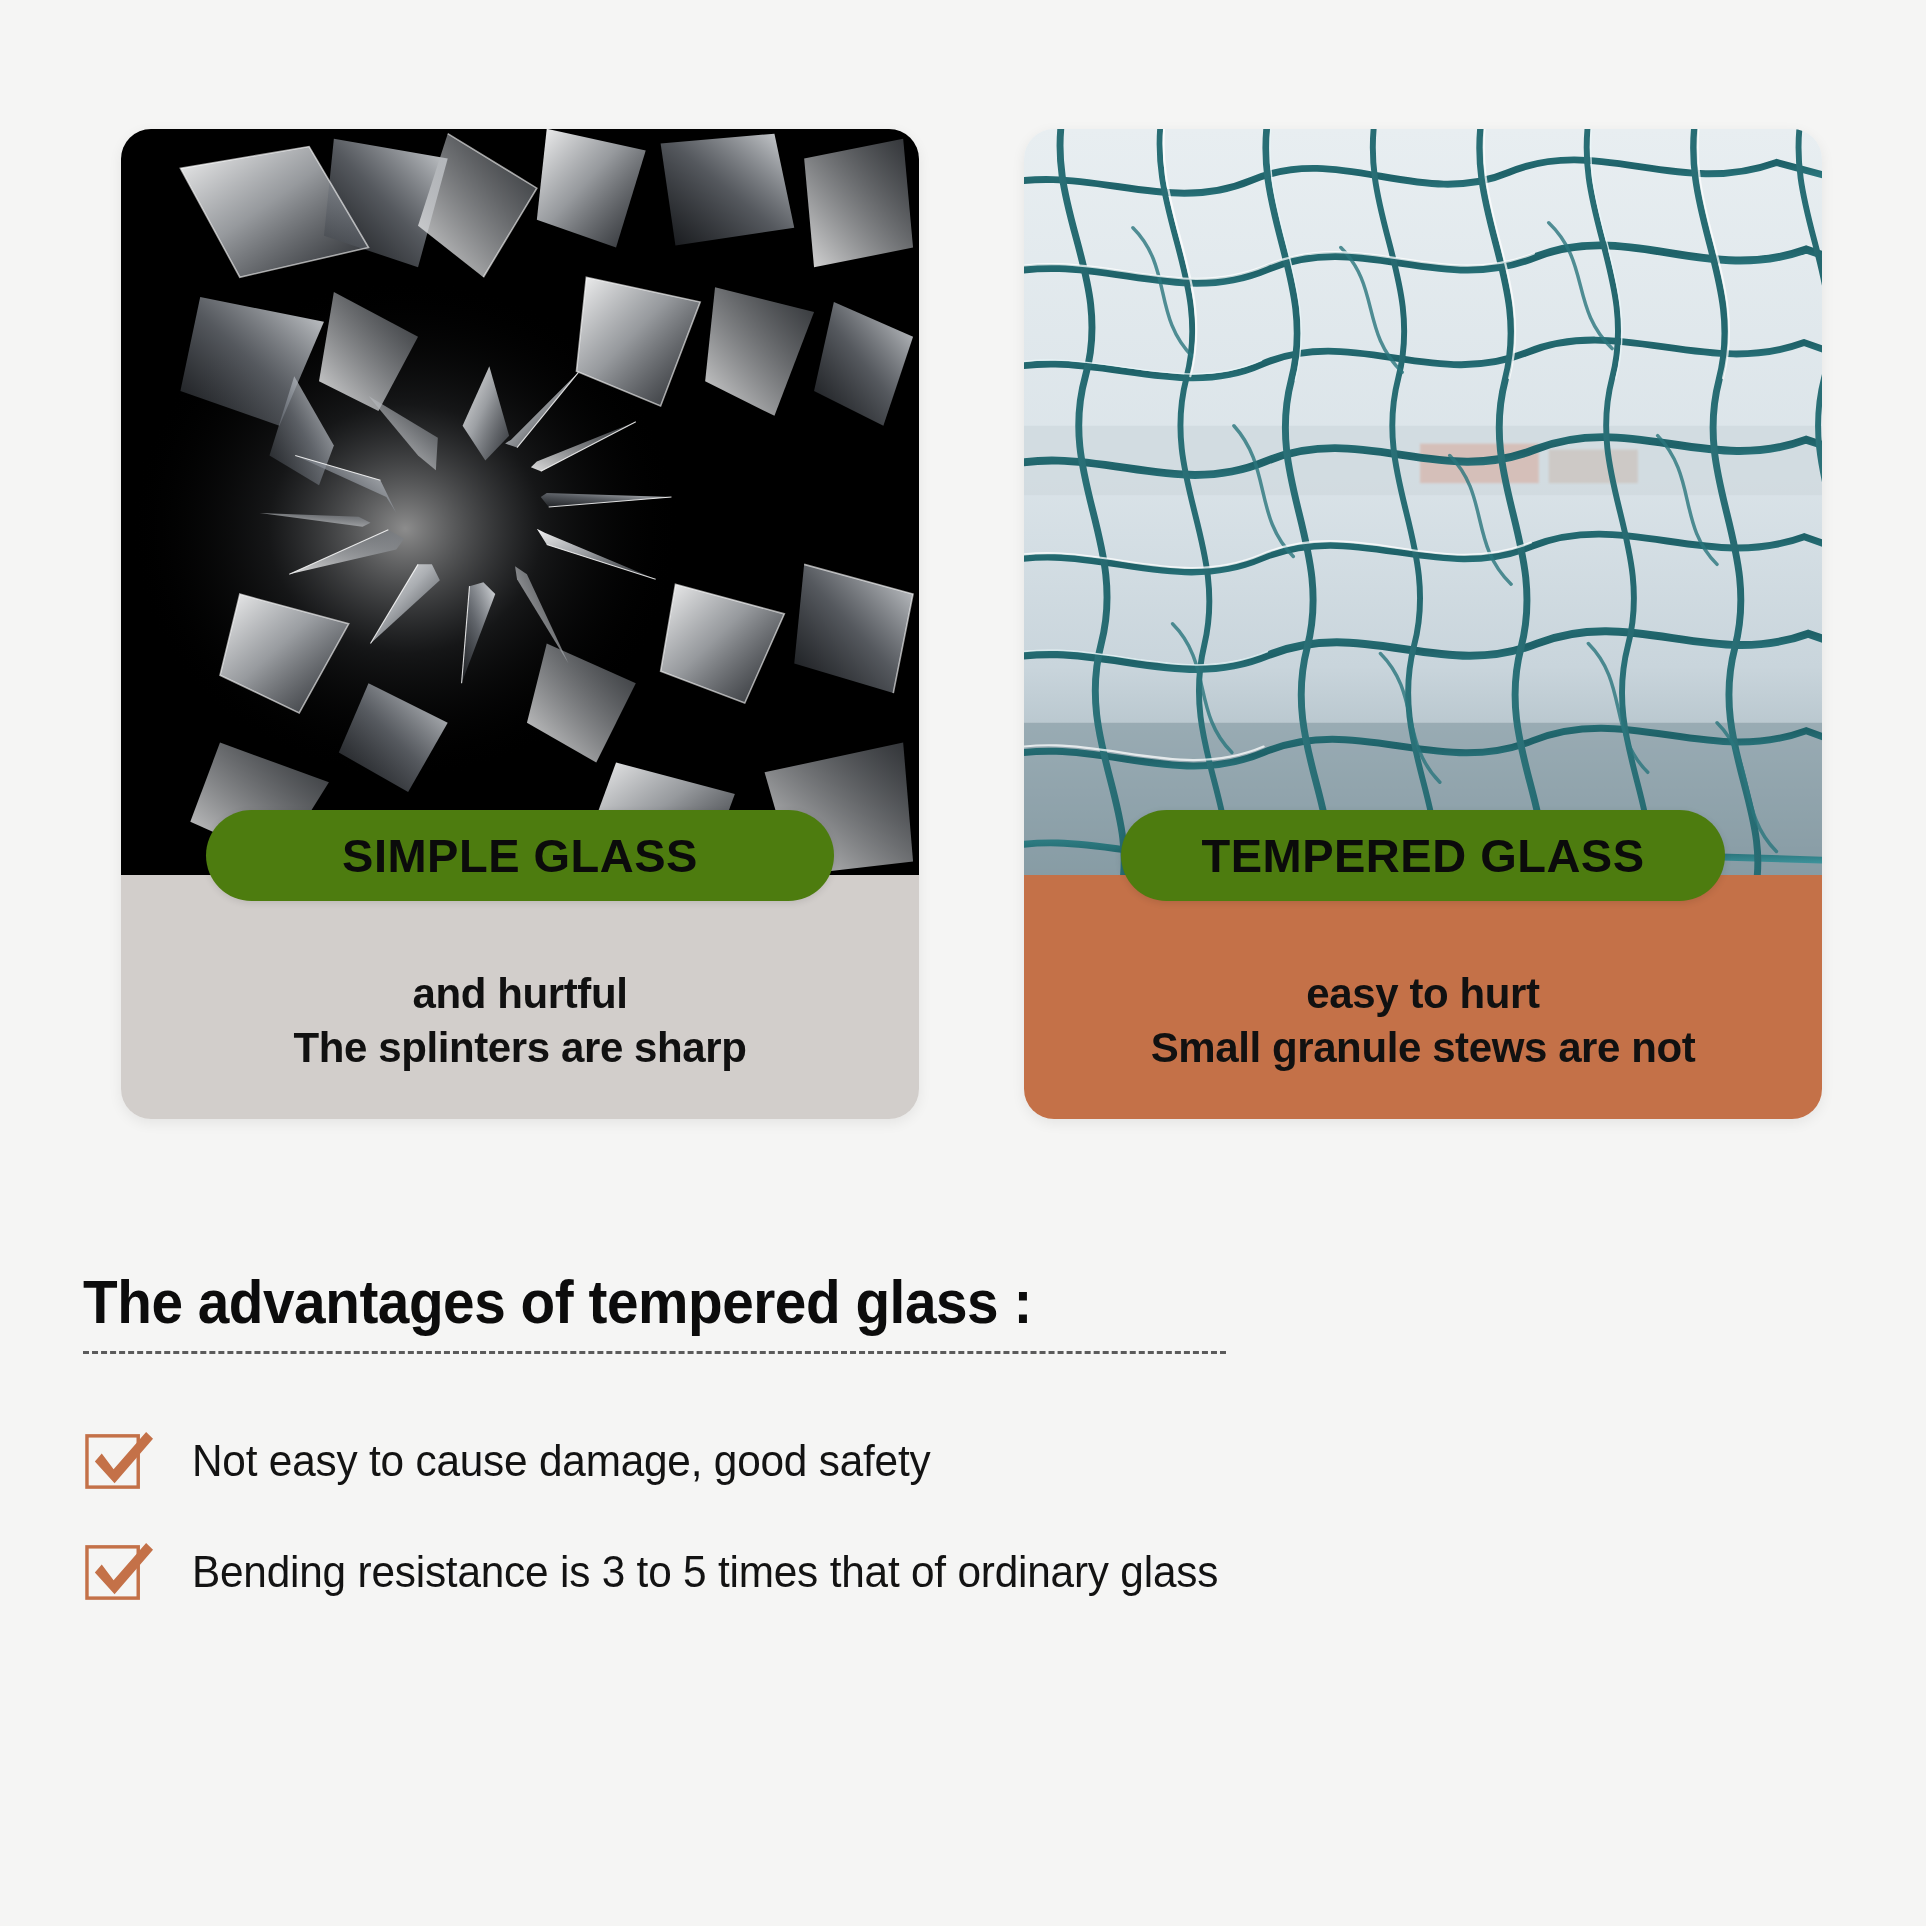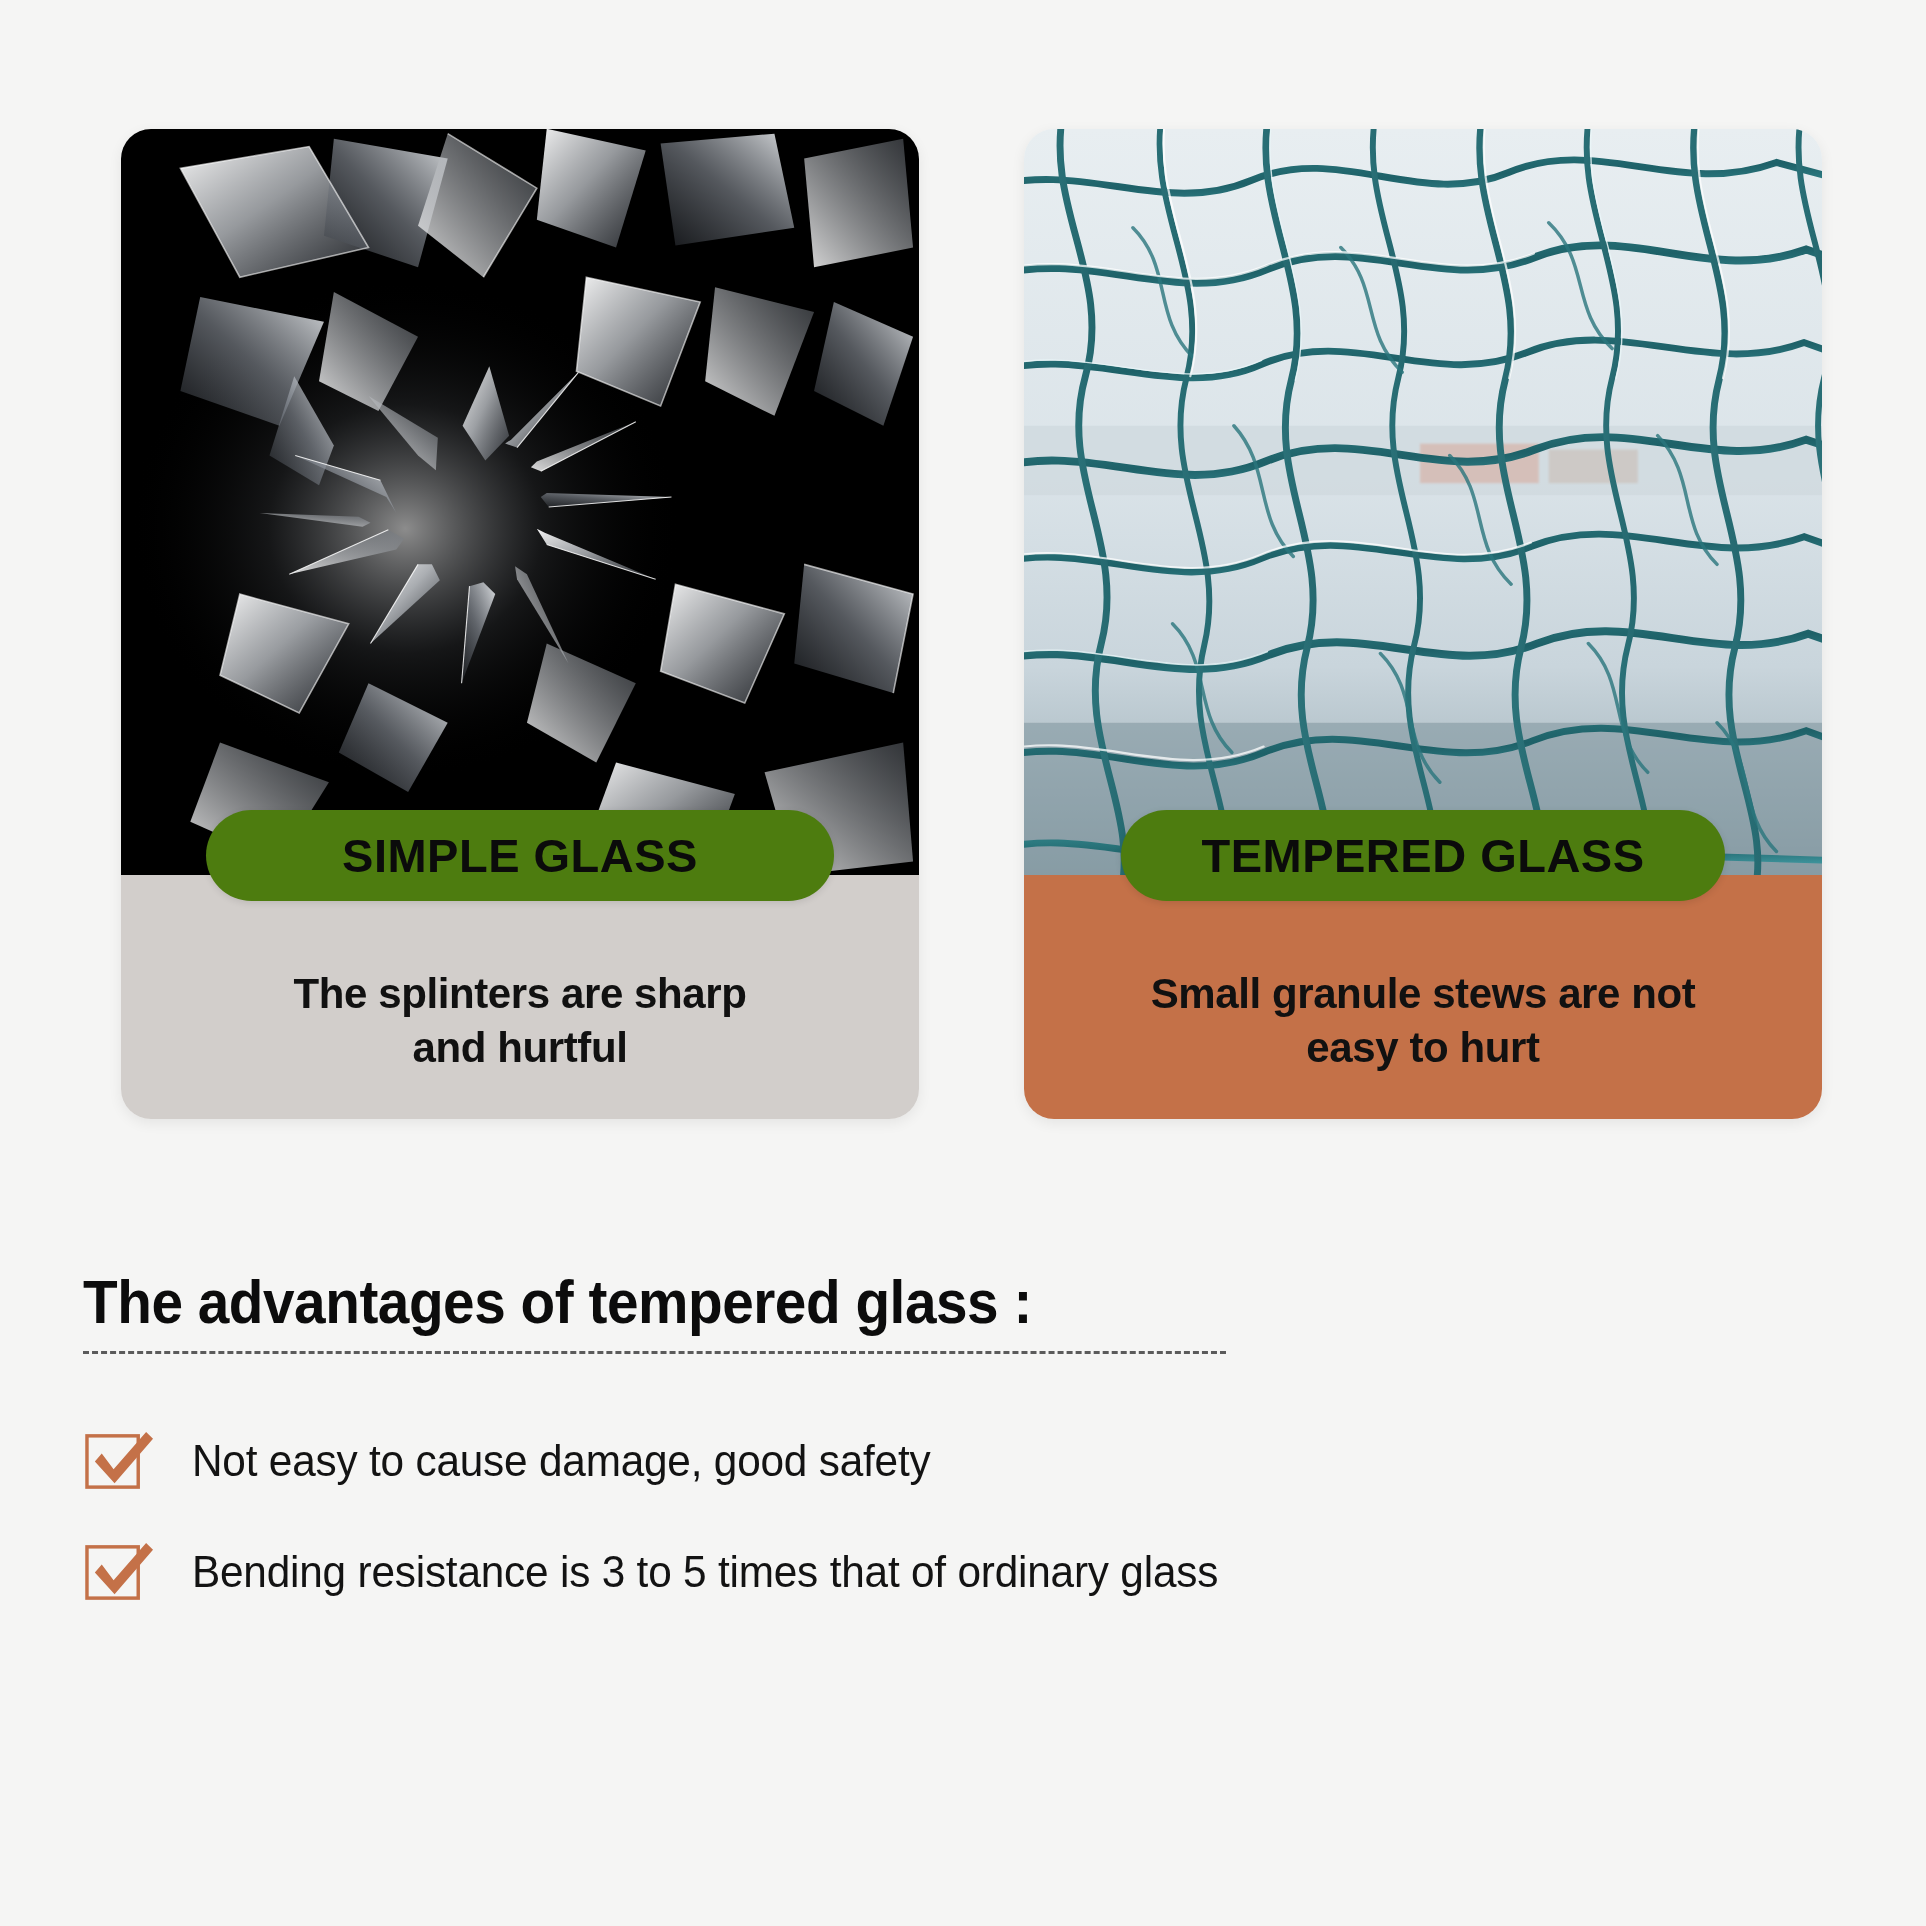--- a/index.html
+++ b/index.html
@@ -245,22 +245,22 @@
       </svg>
     </div>
 
     <div class="card-footer gray"></div>
 
     <div class="card-pill pill-left">
       <span>SIMPLE GLASS</span>
     </div>
 
     <div class="card-caption">
+      <div>and hurtful</div>
       <div>The splinters are sharp</div>
-      <div>and hurtful</div>
     </div>
   </div>
 
   <div class="card">
 
     <div class="card-photo">
       <svg viewBox="0 0 806 754" preserveAspectRatio="xMidYMid slice" aria-hidden="true">
         <defs>
           <linearGradient id="bgT" x1="0" y1="0" x2="0" y2="1">
             <stop offset="0" stop-color="#e8eef1"></stop>
@@ -341,22 +341,22 @@
       </svg>
     </div>
 
     <div class="card-footer orange"></div>
 
     <div class="card-pill pill-right">
       <span>TEMPERED GLASS</span>
     </div>
 
     <div class="card-caption">
+      <div>easy to hurt</div>
       <div>Small granule stews are not</div>
-      <div>easy to hurt</div>
     </div>
   </div>
 </div>
 
 <div class="advantages">
 
   <div class="adv-title">The advantages of tempered glass :</div>
   <div class="adv-rule"></div>
 
   <ul class="adv-list">

